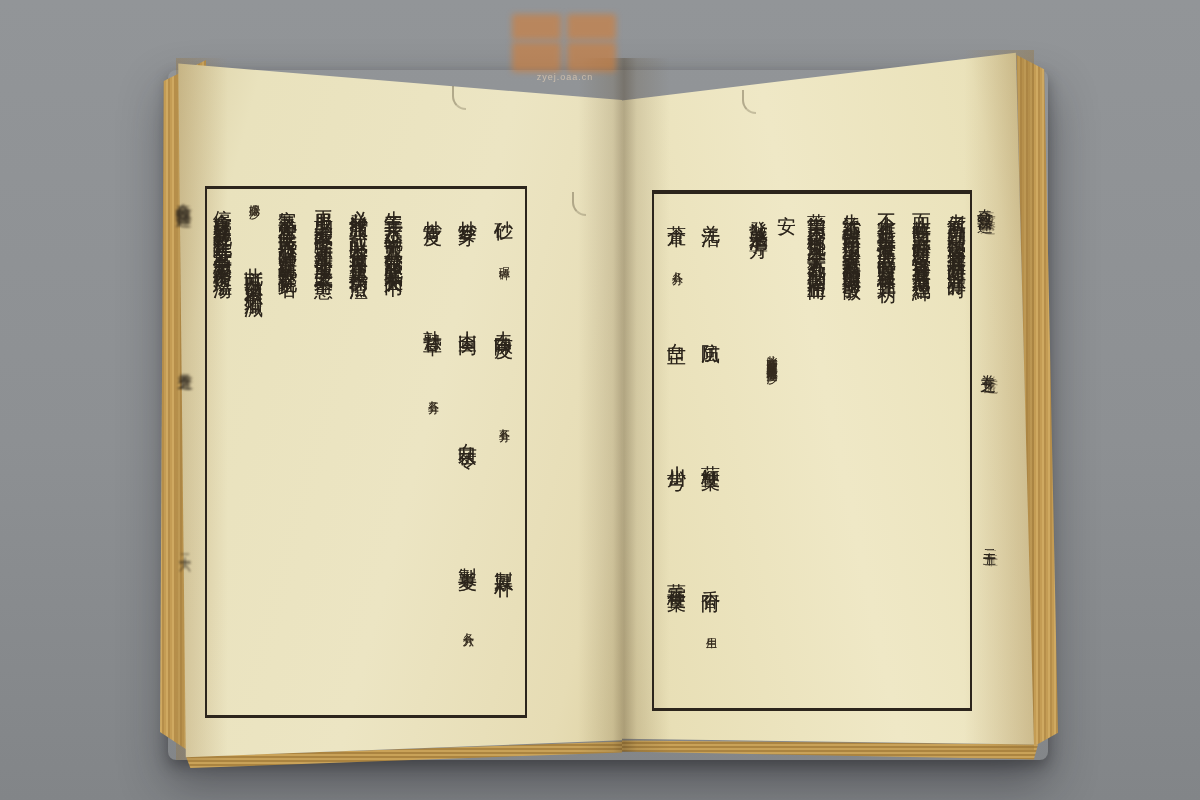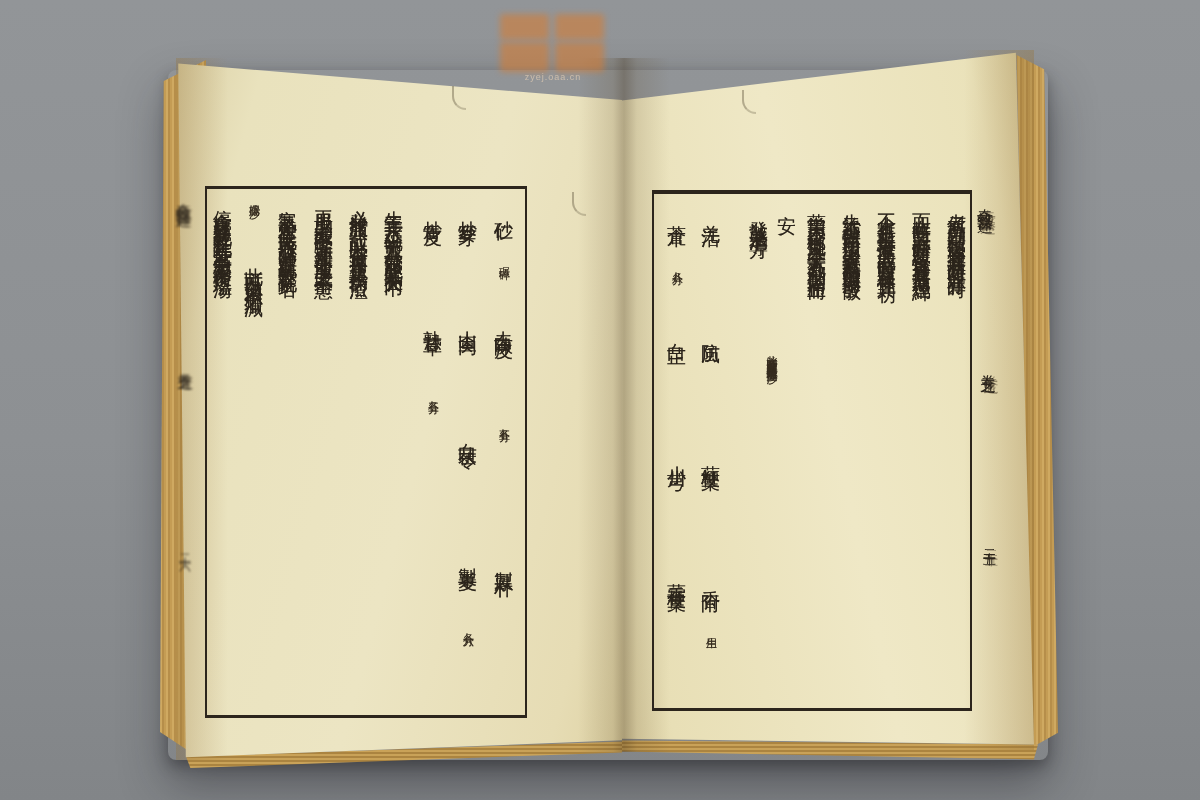--- a/index.html
+++ b/index.html
@@ -58,21 +58,21 @@
       text-shadow:3px 1px 0 rgba(50,38,22,.38);filter:blur(.4px);}
   #spine-right-pageno{left:983px;top:540px;font-size:13px;letter-spacing:2px;
       text-shadow:2px 1px 0 rgba(50,38,22,.35);filter:blur(.3px);}
   #spine-left-title{left:175px;top:192px;font-size:15px;letter-spacing:3px;
       filter:blur(.9px);opacity:.88;text-shadow:2px 0 0 rgba(50,38,22,.5);}
   #spine-left-volume{left:177px;top:362px;font-size:14px;letter-spacing:2px;
       filter:blur(1px);opacity:.85;text-shadow:2px 0 0 rgba(50,38,22,.5);}
   #spine-left-pageno{left:179px;top:545px;font-size:12px;letter-spacing:2px;
       filter:blur(.8px);opacity:.85;}
   
-  #watermark{left:492px;top:12px;width:122px;height:78px;opacity:.55;pointer-events:none;}
+  #watermark{left:504px;top:12px;width:122px;height:78px;opacity:.55;pointer-events:none;}
   .wm-row{position:absolute;left:8px;width:104px;height:26px;display:flex;gap:6px;}
   .wm-cell{flex:1;background:#d97b2e;border-radius:3px;filter:blur(3px);}
   #wm-row1{top:2px;}  #wm-row2{top:30px;height:30px;}
   #watermark-url{position:absolute;left:0;top:60px;width:122px;text-align:center;
      font-family:"Liberation Sans","DejaVu Sans",sans-serif;font-size:9px;
      color:rgba(255,224,190,.95);letter-spacing:1px;filter:blur(.4px);}
   
   .curl{position:absolute;border-left:2px solid rgba(120,110,85,.5);
         border-bottom:2px solid rgba(120,110,85,.35);border-radius:0 0 0 14px;
         width:12px;height:22px;filter:blur(.6px);}

